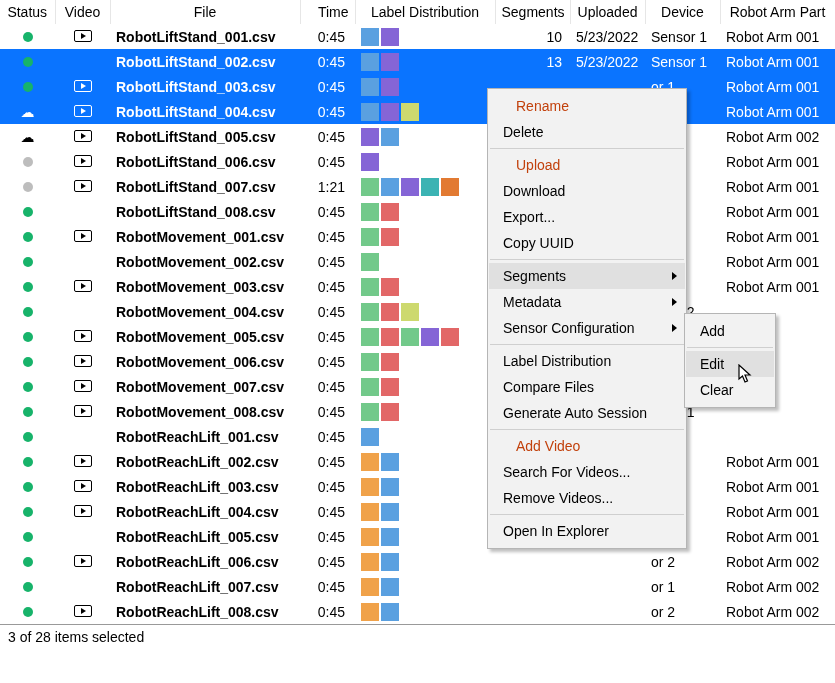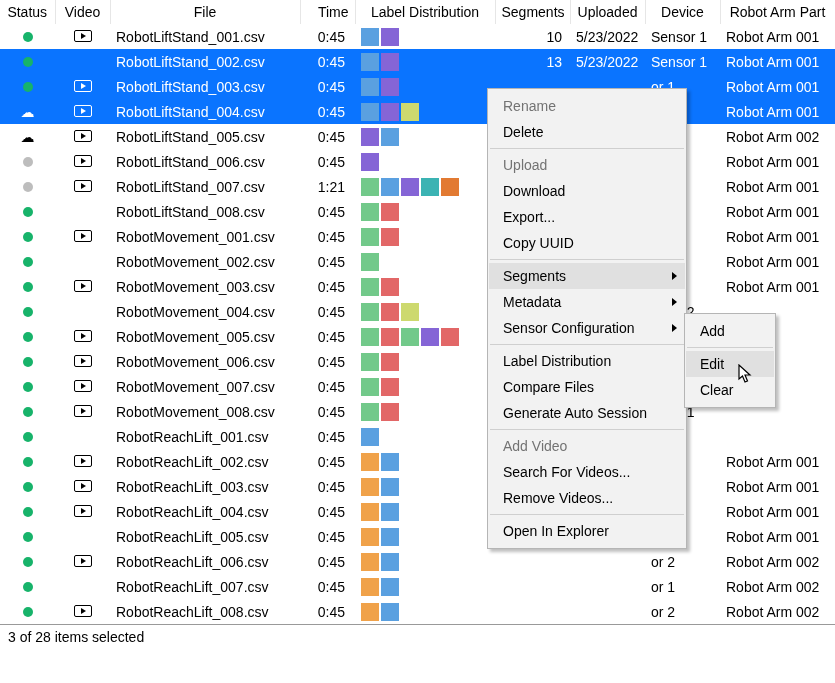--- a/index.html
+++ b/index.html
@@ -27,21 +27,21 @@
   }
   tbody td {
     padding: 3px 6px;
     white-space: nowrap;
     overflow: hidden;
     vertical-align: middle;
     height: 25px;
   }
   .col-status   { width: 55px; text-align: center; }
   .col-video    { width: 55px; text-align: center; }
-  .col-file     { width: 190px; }
+  .col-file     { width: 190px; font-weight: bold; }
   .col-time     { width: 55px; text-align: right; padding-right: 10px; }
   .col-labels   { width: 140px; }
   .col-segments { width: 75px; text-align: right; padding-right: 8px; }
   .col-uploaded { width: 75px; text-align: right; padding-right: 8px;}
   .col-device   { width: 75px; }
   .col-part     { width: 115px; }
 
   tbody tr.selected { background: #0a74ff; color: #fff; }
 
   .status-dot {
@@ -93,21 +93,21 @@
     box-shadow: 3px 3px 3px rgba(0,0,0,.25);
     padding: 4px 1px;
     font-size: 14px;
   }
   .ctxmenu .item {
     padding: 5px 22px 5px 14px;
     color: #000;
     position: relative;
     white-space: nowrap;
   }
-  .ctxmenu .item.disabled { color: #737373; }
+  .ctxmenu .item.disabled { color: #c2410c; margin-left: 13px; }
   .ctxmenu .item.highlight { background: #e0e0e0; }
   .ctxmenu .sep {
     height: 1px; background: #cfcfcf;
     margin: 3px 1px;
   }
   .ctxmenu .item .caret {
     position: absolute; right: 8px; top: 50%;
     transform: translateY(-50%);
     border-left: 5px solid #000;
     border-top: 4px solid transparent;

